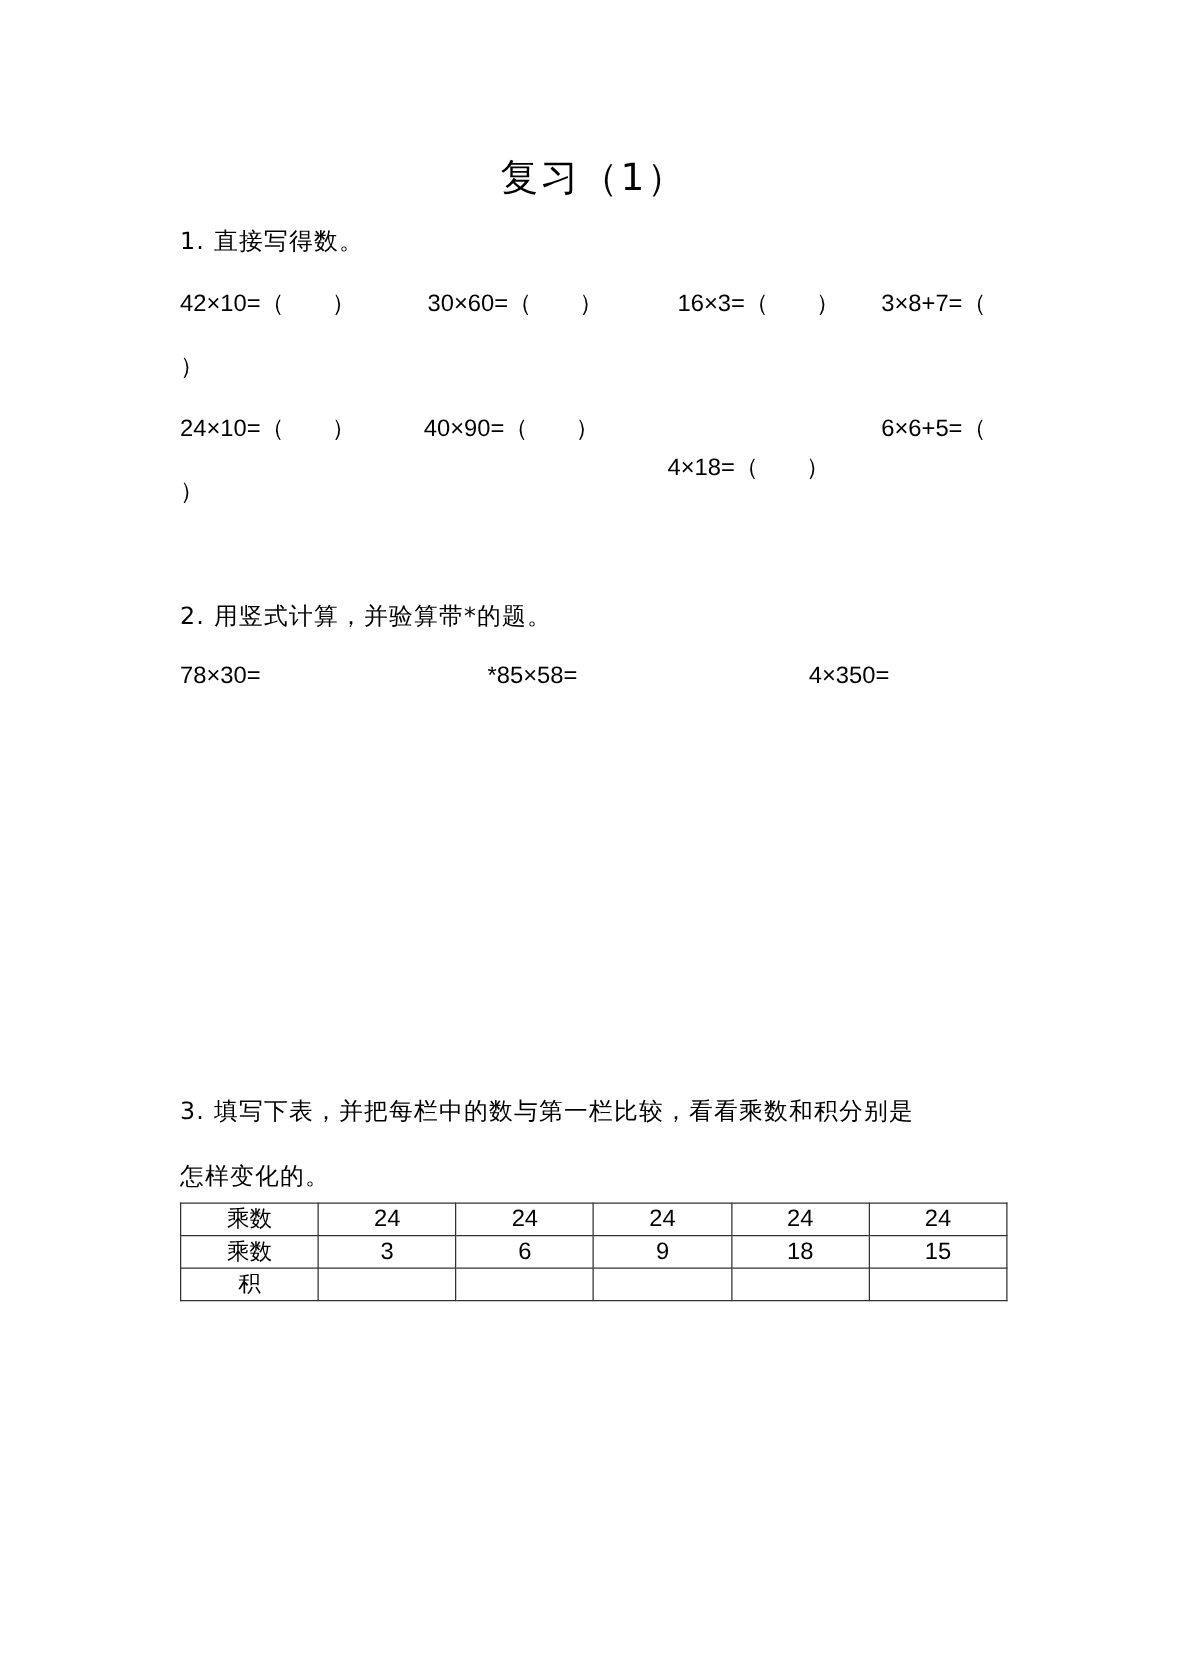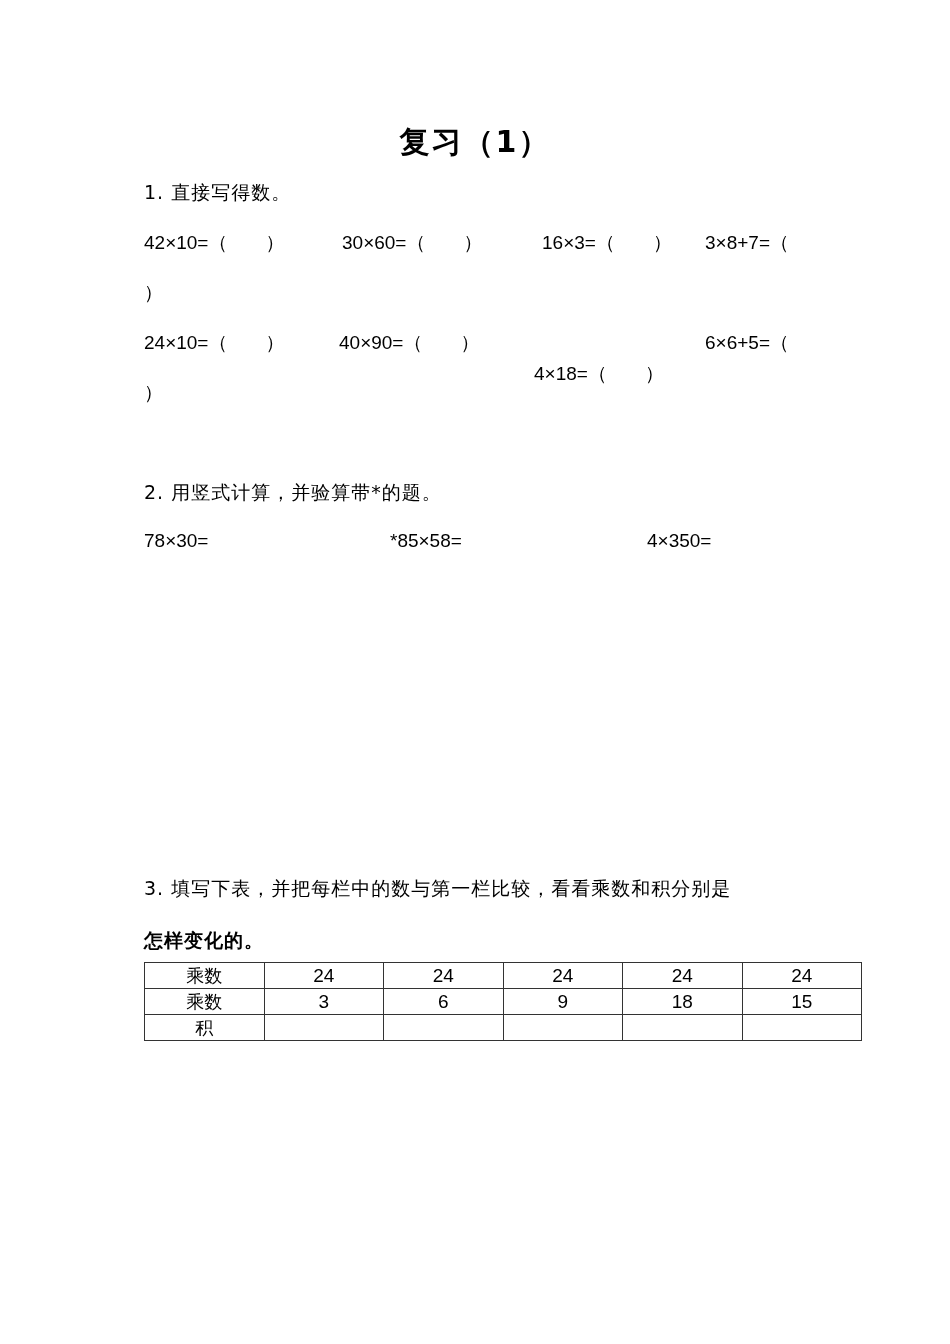--- a/index.html
+++ b/index.html
@@ -3,26 +3,26 @@
 <meta charset="utf-8">
 <style>
   html, body { margin: 0; padding: 0; background: #ffffff; }
   body {
     width: 950px; height: 1344px; position: relative; overflow: hidden;
     color: #000; font-family: "DejaVu Sans", "Liberation Sans", sans-serif;
   }
   .abs { position: absolute; white-space: nowrap; }
   .title {
     left: 0; width: 950px; top: 122px; text-align: center;
-    font-size: 30px; font-weight: bold; letter-spacing: 2px;
+    font-size: 30px; font-weight: normal; letter-spacing: 2px;
   }
   .q { font-size: 19px; letter-spacing: 1px; }
   .expr { font-size: 19px; font-family: "Liberation Sans", "DejaVu Sans", sans-serif; }
   table.grid {
-    position: absolute; left: 144px; top: 962px; width: 718px;
+    position: absolute; left: 144px; top: 962px; width: 662px;
     border-collapse: collapse; table-layout: fixed;
     font-family: "Liberation Sans", "DejaVu Sans", sans-serif;
     padding-left: 28px;
   }
   table.grid td {
     border: 1px solid #333; height: 25px; padding: 0;
     text-align: center; font-size: 19px; line-height: 25px;
   }
   table.grid td.head { font-family: "DejaVu Sans", sans-serif; font-size: 18px; }
 </style>
@@ -44,21 +44,21 @@
 <div class="abs expr" style="left:534px; top:330px;margin-top:31px;">4×18=（　　）</div>
 <div class="abs expr" style="left:705px; top:330px;">6×6+5=（</div>
 <div class="abs expr" style="left:144px; top:380px;">）</div>
 
 <div class="abs q" style="left:144px; top:480px;">2. 用竖式计算，并验算带*的题。</div>
 <div class="abs expr" style="left:144px; top:530px;">78×30=</div>
 <div class="abs expr" style="left:390px; top:530px;">*85×58=</div>
 <div class="abs expr" style="left:647px; top:530px;">4×350=</div>
 
 <div class="abs q" style="left:144px; top:876px;">3. 填写下表，并把每栏中的数与第一栏比较，看看乘数和积分别是</div>
-<div class="abs q" style="left:144px; top:928px;font-weight:bold;">怎样变化的。</div>
+<div class="abs q" style="left:144px; top:928px;">怎样变化的。</div>
 
 <table class="grid">
   <tbody>
       <tr>
     <td class="head">乘数</td>
     <td>24</td>
     <td>24</td>
     <td>24</td>
     <td>24</td>
     <td>24</td>

